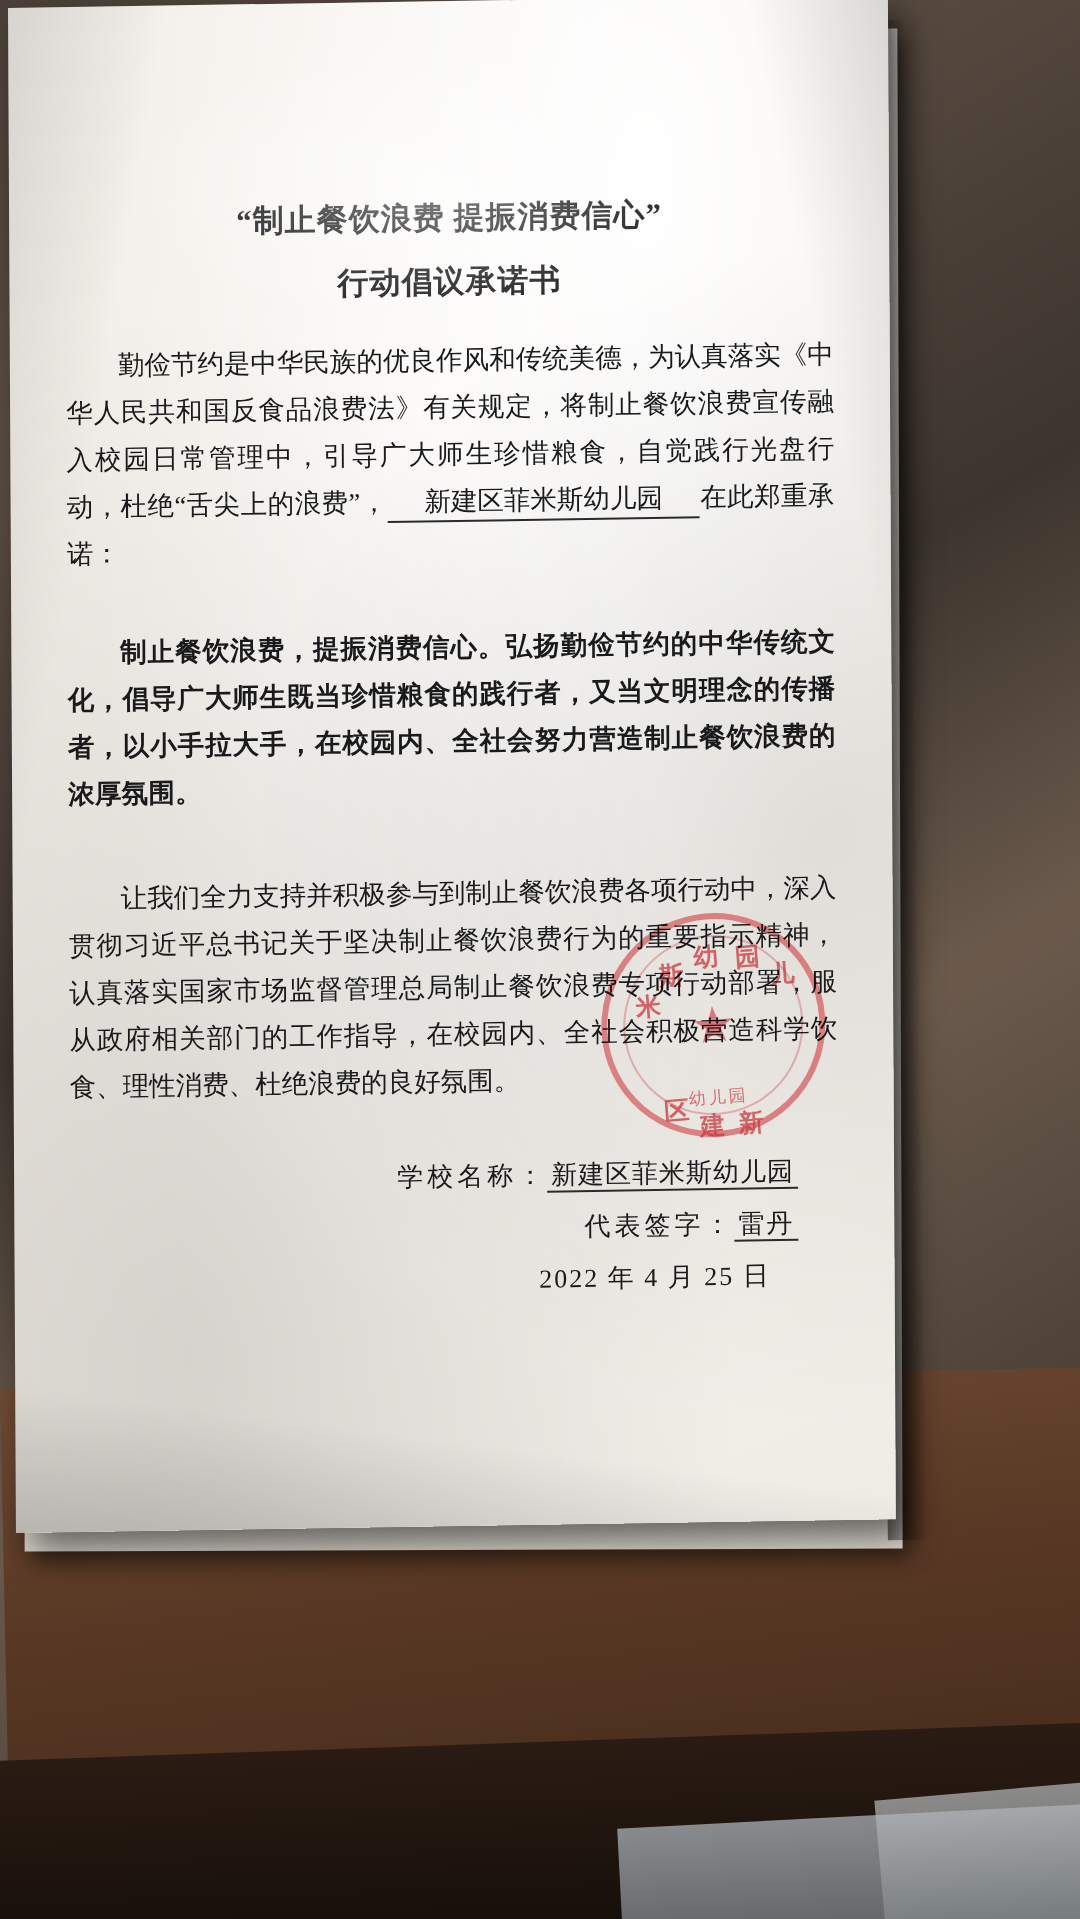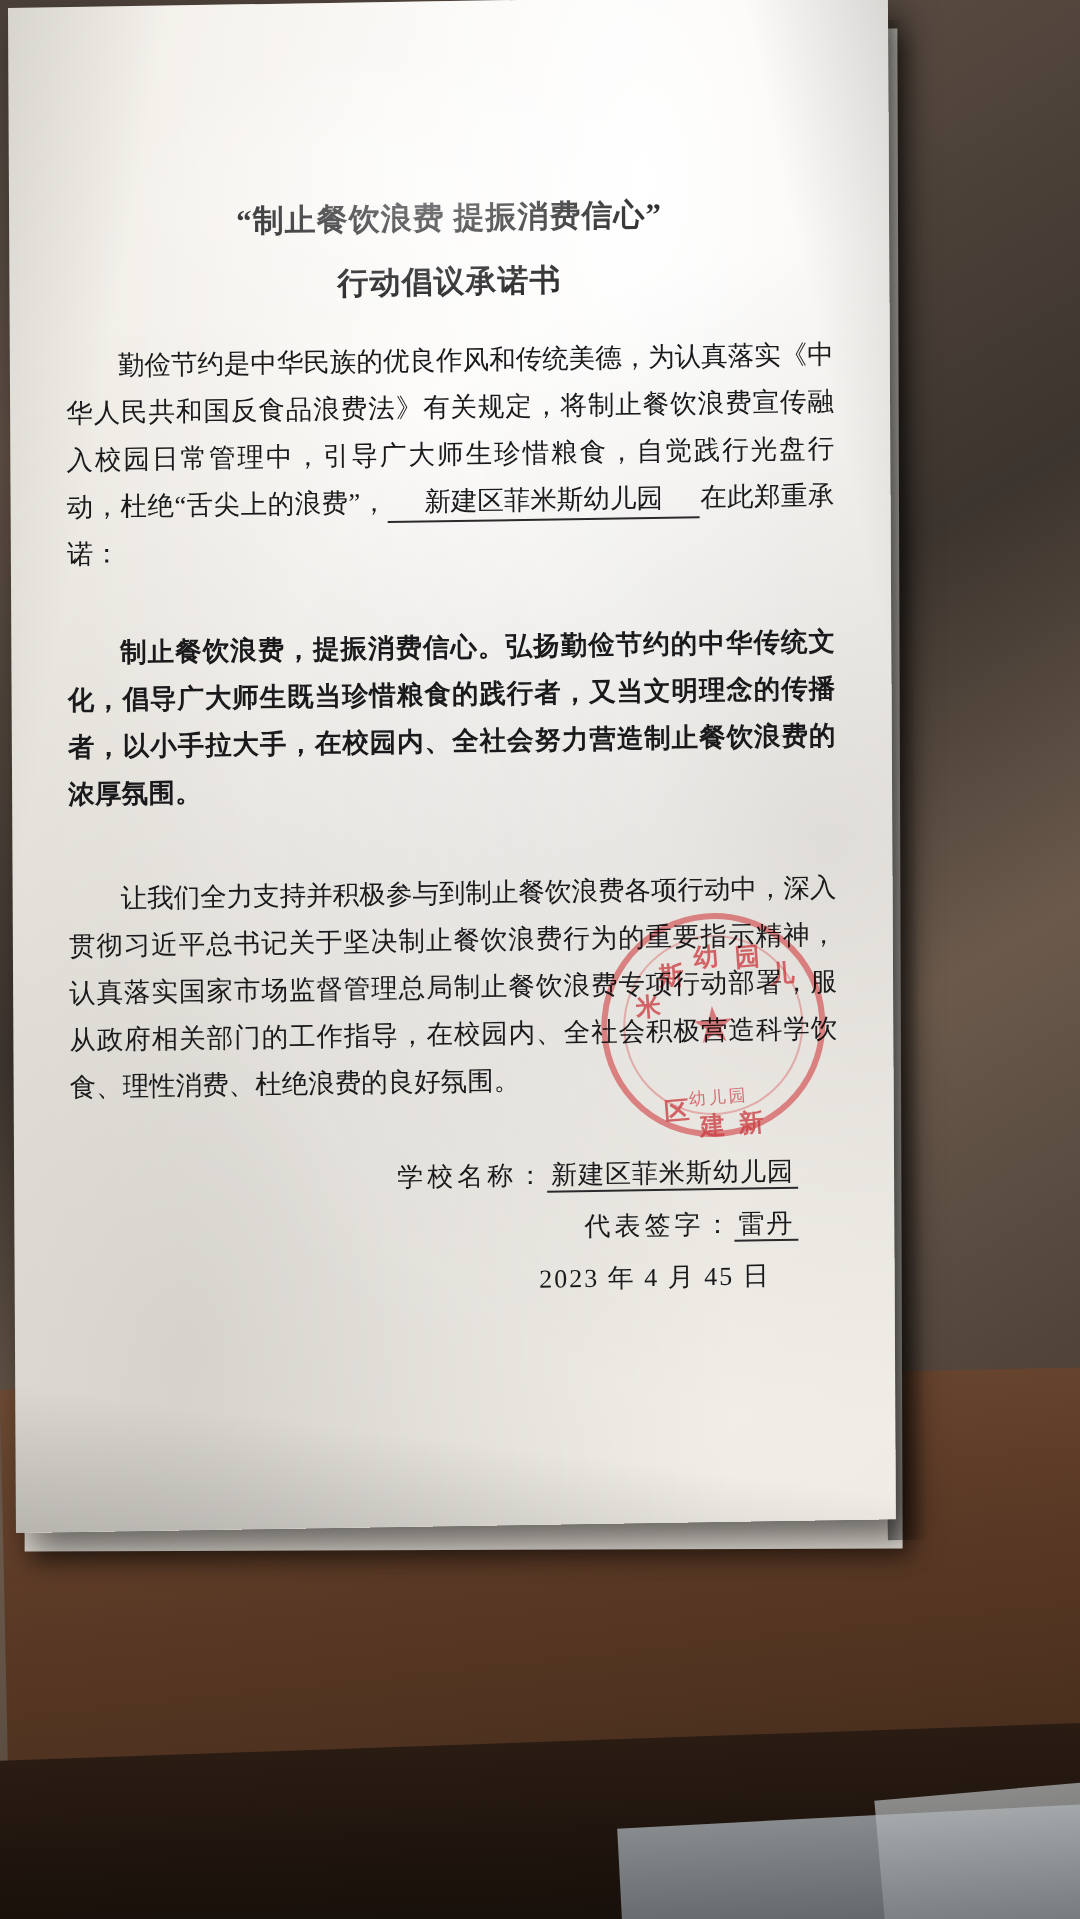--- a/index.html
+++ b/index.html
@@ -283,25 +283,25 @@
       </p>
 
       <div class="sign-block">
         <div class="sign-row">
           <span class="sign-label">学校名称：</span><span class="sign-value">新建区菲米斯幼儿园</span>
         </div>
         <div class="sign-row">
           <span class="sign-label">代表签字：</span><span class="sign-value handwritten">雷丹</span>
         </div>
         <div class="sign-row date-row">
-          <span class="num">2023</span>
+          <span class="num">2022</span>
           <span>年</span>
           <span class="num">4</span>
           <span>月</span>
-          <span class="num">45</span>
+          <span class="num">25</span>
           <span>日</span>
         </div>
       </div>
 
       <div class="seal">
         <div class="seal-star">★</div>
         <div class="seal-text">
           <span style="transform: rotate(-62deg) translate(0,-86px) rotate(62deg);">米</span>
           <span style="transform: rotate(-36deg) translate(0,-86px) rotate(36deg);">斯</span>
           <span style="transform: rotate(-10deg) translate(0,-86px) rotate(10deg);">幼</span>

